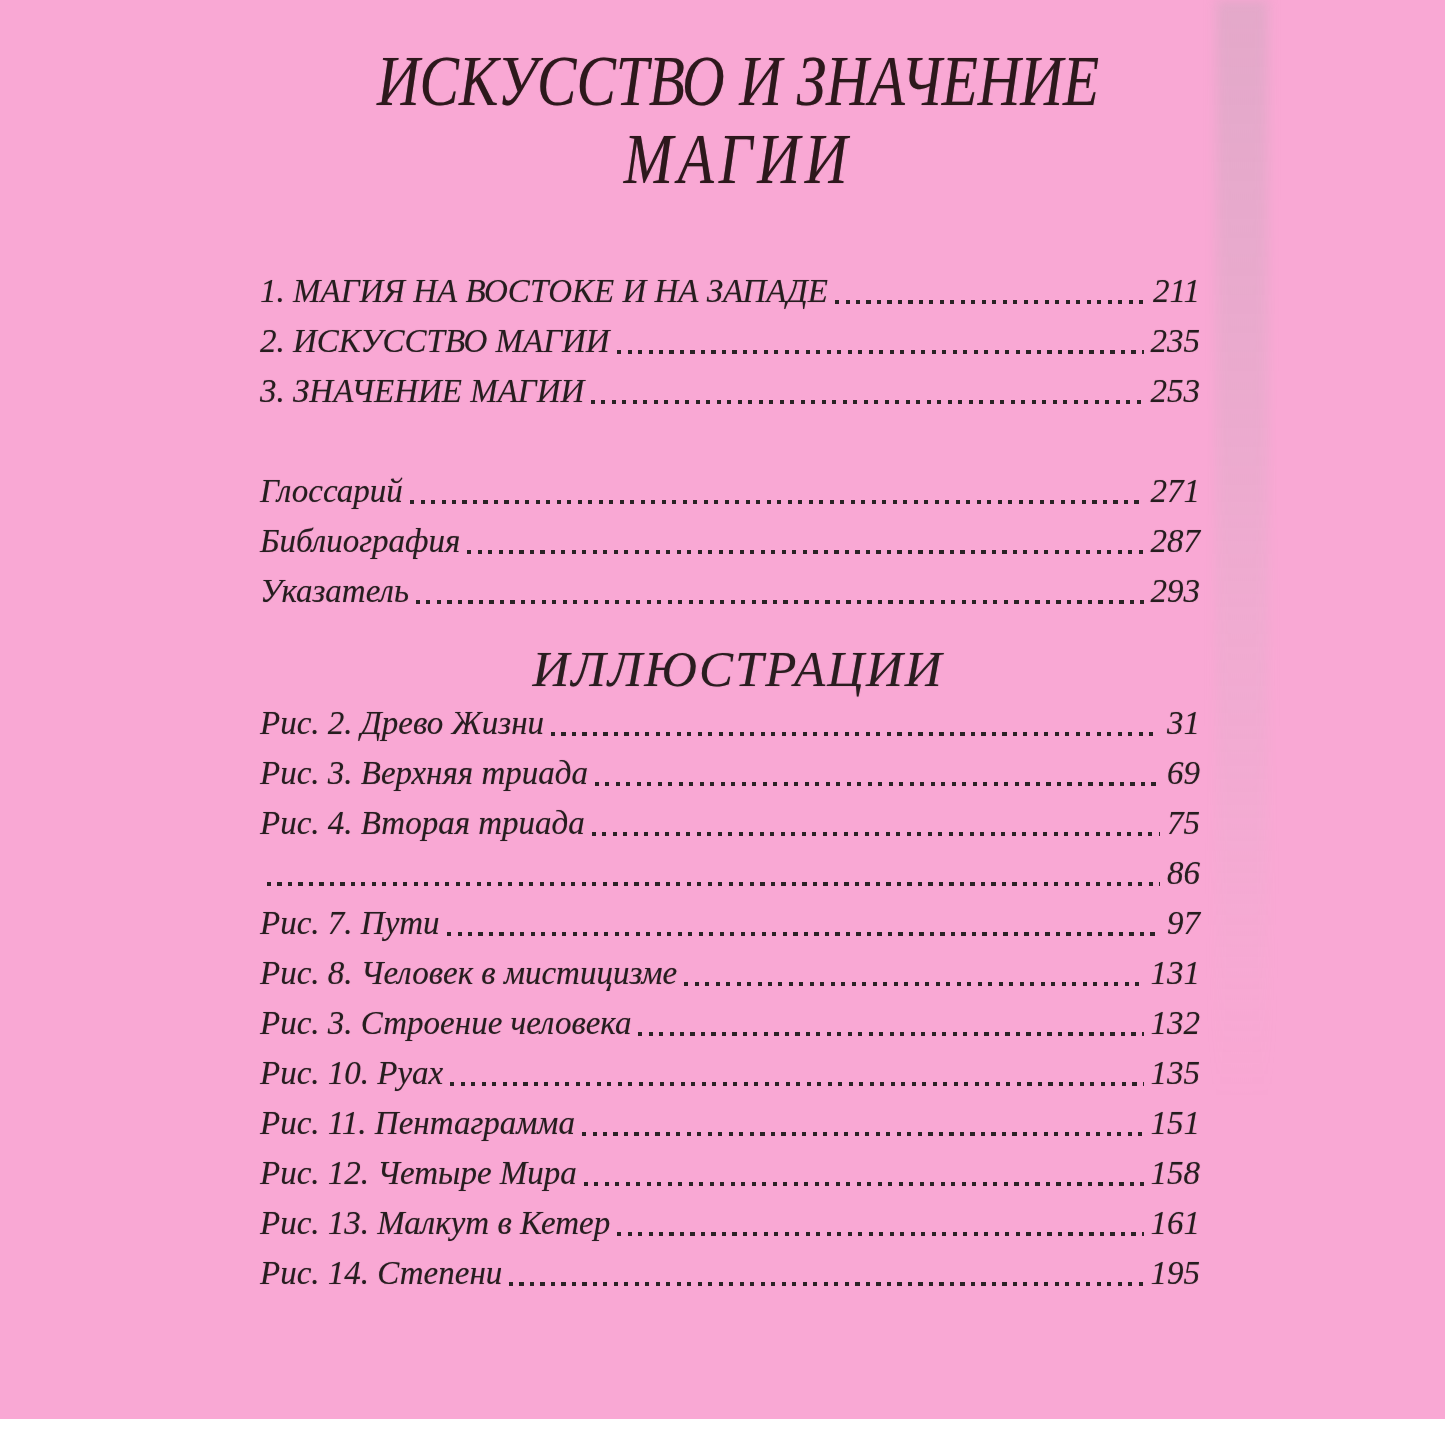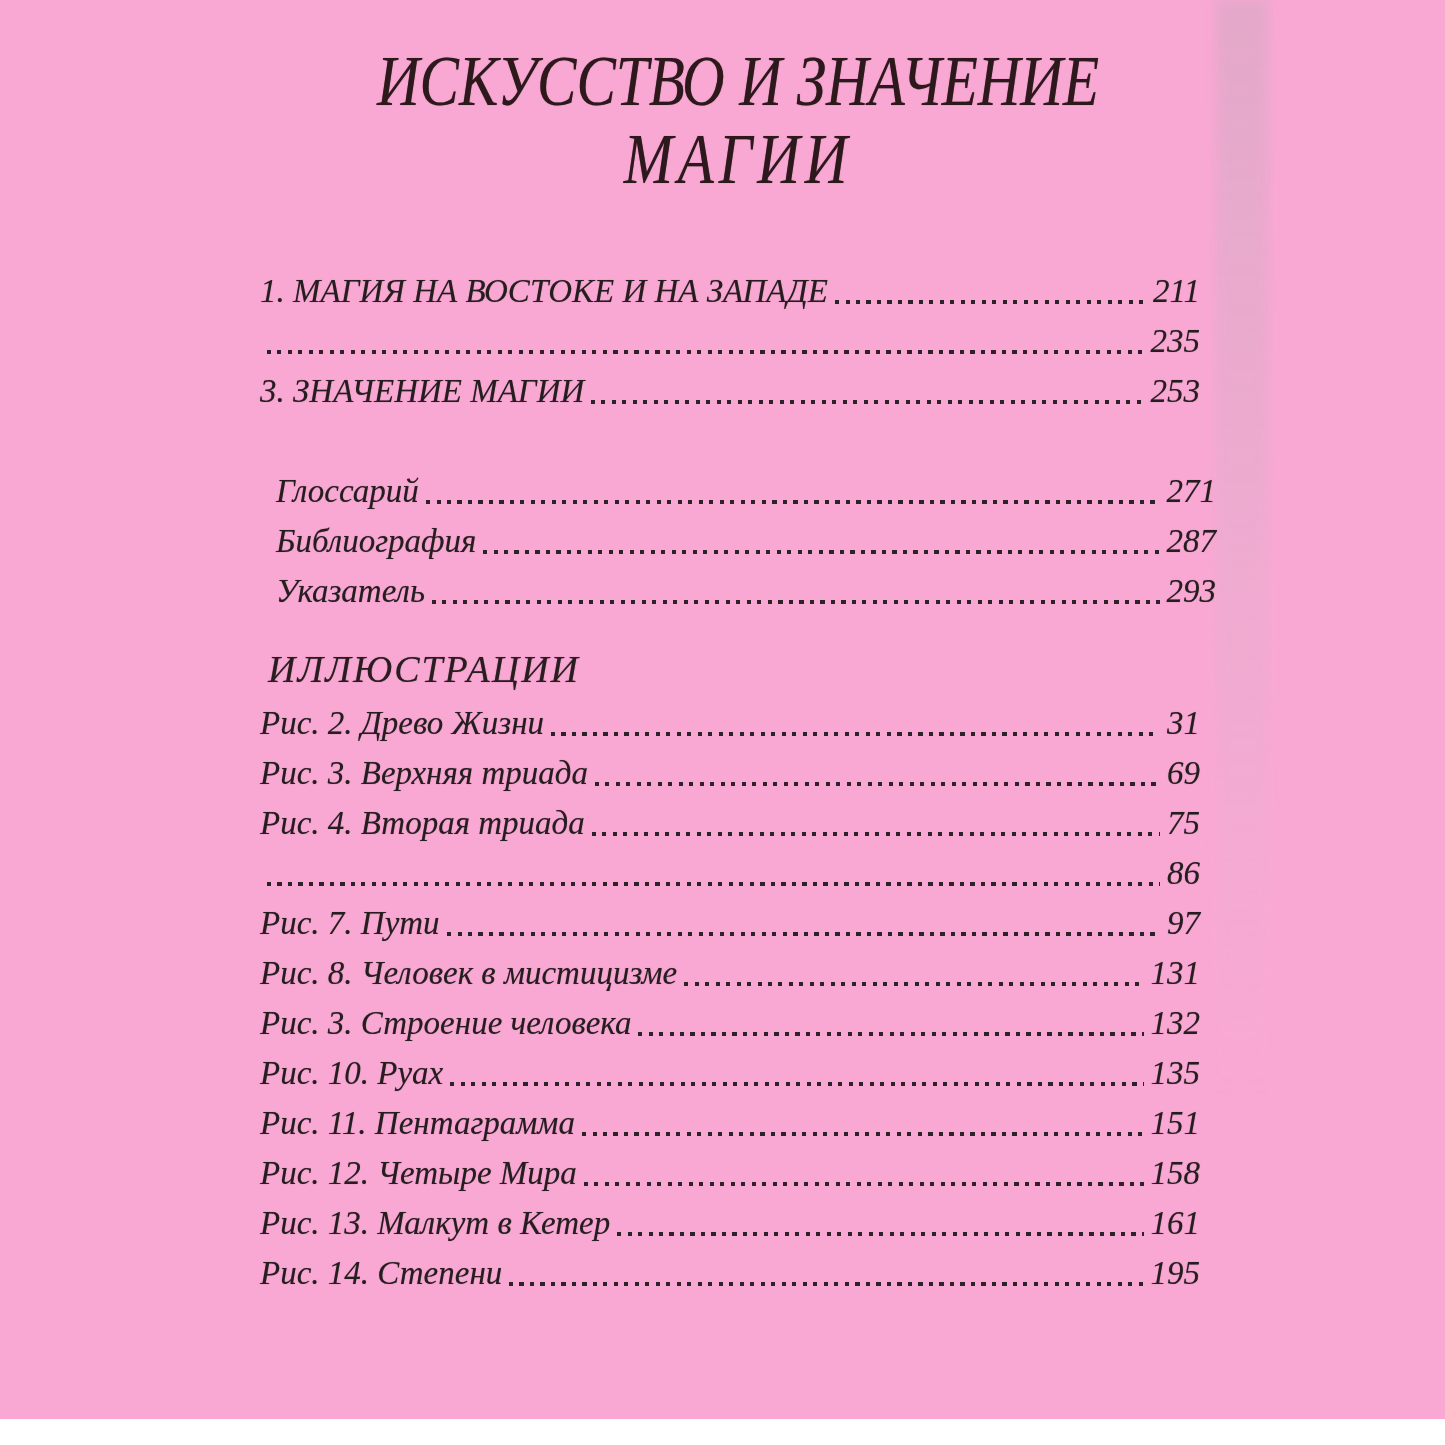--- a/index.html
+++ b/index.html
@@ -40,21 +40,21 @@
     transform-origin: center top;
     text-shadow: 0 0 1px rgba(45,24,28,0.55);
     white-space: nowrap;
   }
   .title-line2 { letter-spacing: 6px; }
   .toc-block {
     position: absolute;
     left: 260px; width: 940px;
   }
   .chapters-block   { top: 266px; }
-  .backmatter-block { top: 466px; margin-left: 16px; }
+  .backmatter-block { top: 466px; }
   .illus-block      { top: 698px; }
   .toc-row {
     display: flex;
     align-items: center;
     height: 50px;
     font-size: 33px;
     white-space: nowrap;
     text-shadow: 0 0 1px rgba(38,29,31,0.45);
   }
   .toc-label { flex: 0 0 auto; }
@@ -74,21 +74,22 @@
     height: 4px;
     background: repeating-linear-gradient(to right,
       #2c2326 0px, #2c2326 4px,
       transparent 4px, transparent 10.5px);
   }
   .toc-page { flex: 0 0 auto; text-align: right; }
   .illus-heading {
     position: absolute;
     left: 268px; top: 646px; width: 940px;
     height: 46px; line-height: 46px;
-    font-size: 38px;
+    text-align: center;
+    font-size: 51px;
     letter-spacing: 2px;
     color: #2a1d20;
     text-shadow: 0 0 1px rgba(42,29,32,0.5);
   }
 </style>
 </head>
 <body>
 
 <div class="page">
 
@@ -100,20 +101,21 @@
   </div>
 
   <div class="toc-block chapters-block">
 
   <div class="toc-row">
         <span class="toc-label">1. МАГИЯ НА ВОСТОКЕ И НА ЗАПАДЕ</span>
         <span class="toc-dots"></span>
         <span class="toc-page">211</span>
       </div>
       <div class="toc-row">
+        <span class="toc-label">2. ИСКУССТВО МАГИИ</span>
         <span class="toc-dots"></span>
         <span class="toc-page">235</span>
       </div>
       <div class="toc-row">
         <span class="toc-label">3. ЗНАЧЕНИЕ МАГИИ</span>
         <span class="toc-dots"></span>
         <span class="toc-page">253</span>
       </div>
     </div>
 

